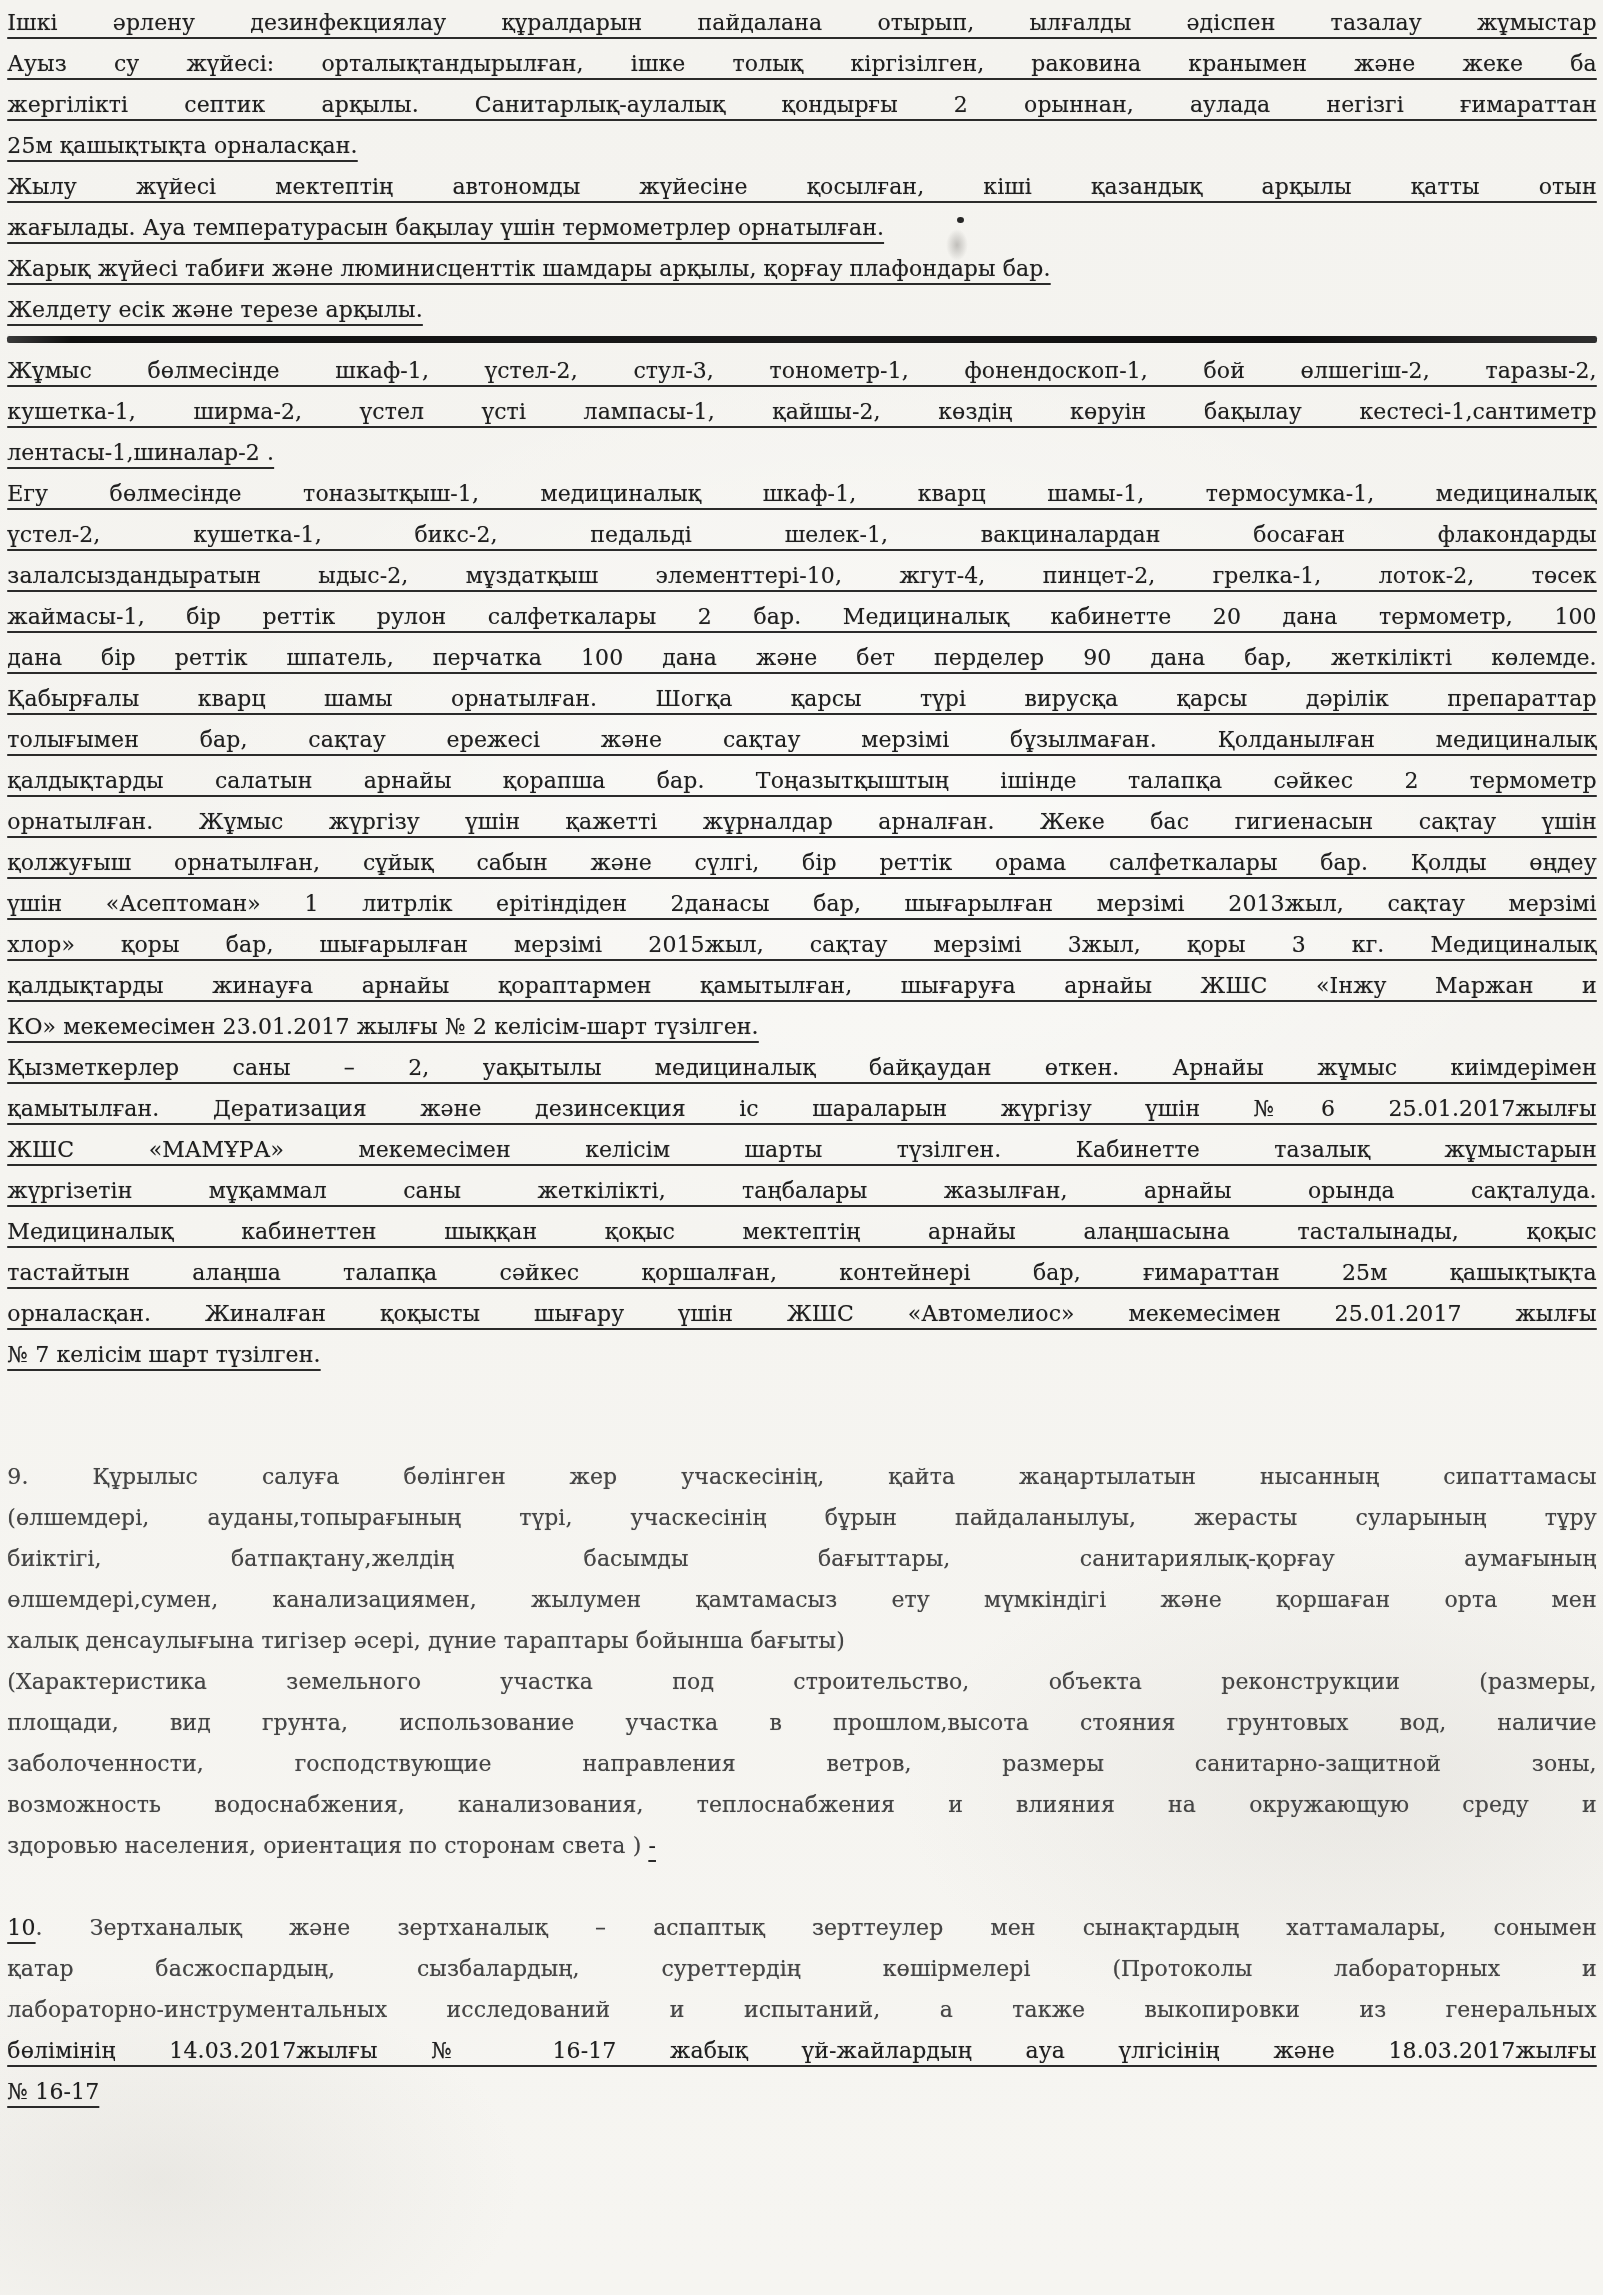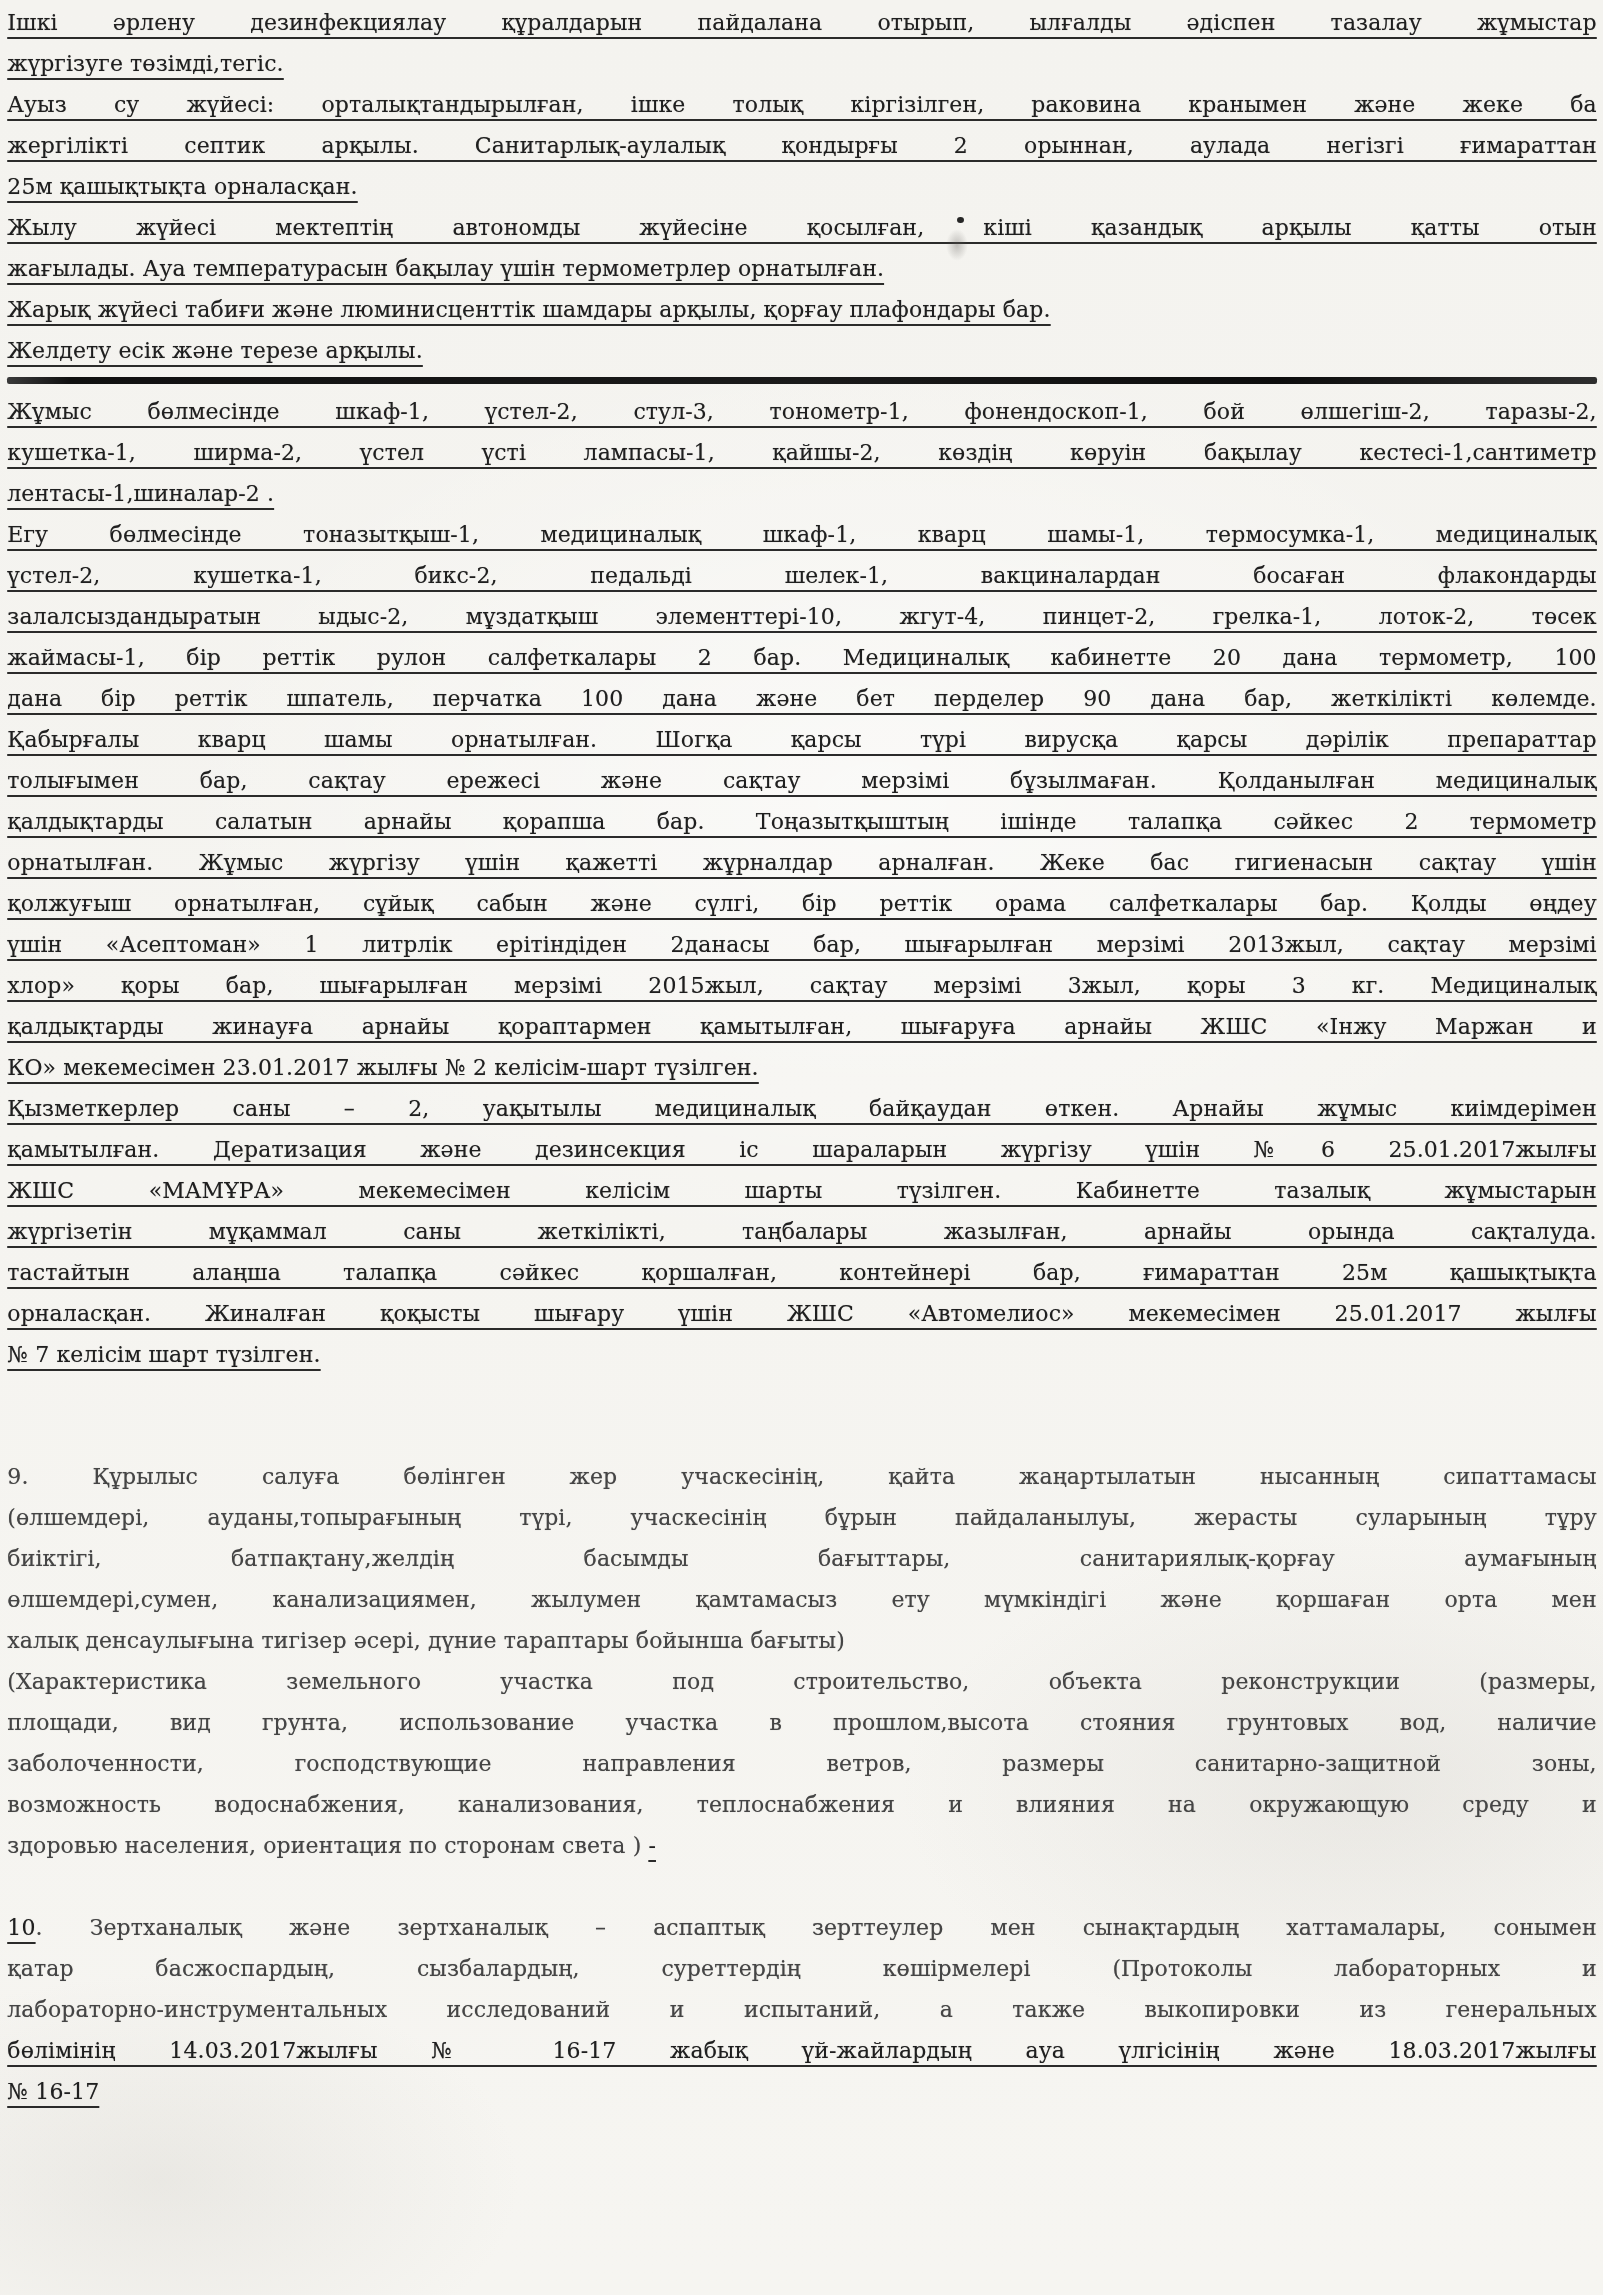--- a/index.html
+++ b/index.html
@@ -66,21 +66,20 @@
     width: 22px; height: 32px;
     background: radial-gradient(rgba(95,92,88,0.35), rgba(95,92,88,0) 70%);
   }
 </style>
 </head>
 <body>
 
 <div class="page">
   <div class="lines" id="lines">
       <div class="line just"><span class="seg u">Ішкі әрлену дезинфекциялау құралдарын пайдалана отырып, ылғалды әдіспен тазалау жұмыстар</span></div>
-      <div class="line"><span class="seg u">жүргізуге төзімді,тегіс.</span></div>
       <div class="line just"><span class="seg u">Ауыз су жүйесі: орталықтандырылған, ішке толық кіргізілген, раковина кранымен және жеке ба</span></div>
       <div class="line just"><span class="seg u">жергілікті септик арқылы. Санитарлық-аулалық қондырғы 2 орыннан, аулада негізгі ғимараттан</span></div>
       <div class="line"><span class="seg u">25м қашықтықта орналасқан.</span></div>
       <div class="line just"><span class="seg u">Жылу жүйесі мектептің автономды жүйесіне қосылған, кіші қазандық арқылы қатты отын</span></div>
       <div class="line"><span class="seg u">жағылады. Ауа температурасын бақылау үшін термометрлер орнатылған.</span></div>
       <div class="line"><span class="seg u">Жарық жүйесі табиғи және люминисценттік шамдары арқылы, қорғау плафондары бар.</span></div>
       <div class="line"><span class="seg u">Желдету есік және терезе арқылы.</span></div>
       <div class="divider"></div>
       <div class="line just"><span class="seg u">Жұмыс бөлмесінде шкаф-1, үстел-2, стул-3, тонометр-1, фонендоскоп-1, бой өлшегіш-2, таразы-2,</span></div>
       <div class="line just"><span class="seg u">кушетка-1, ширма-2, үстел үсті лампасы-1, қайшы-2, көздің көруін бақылау кестесі-1,сантиметр</span></div>
@@ -96,20 +95,21 @@
       <div class="line just"><span class="seg u">орнатылған. Жұмыс жүргізу үшін қажетті жұрналдар арналған. Жеке бас гигиенасын сақтау үшін</span></div>
       <div class="line just"><span class="seg u">қолжуғыш орнатылған, сұйық сабын және сүлгі, бір реттік орама салфеткалары бар. Қолды өңдеу</span></div>
       <div class="line just"><span class="seg u">үшін «Асептоман» 1 литрлік ерітіндіден 2данасы бар, шығарылған мерзімі 2013жыл, сақтау мерзімі</span></div>
       <div class="line just"><span class="seg u">хлор» қоры бар, шығарылған мерзімі 2015жыл, сақтау мерзімі 3жыл, қоры 3 кг. Медициналық</span></div>
       <div class="line just"><span class="seg u">қалдықтарды жинауға арнайы қораптармен қамытылған, шығаруға арнайы ЖШС «Інжу Маржан и</span></div>
       <div class="line"><span class="seg u">КО» мекемесімен 23.01.2017 жылғы № 2 келісім-шарт түзілген.</span></div>
       <div class="line just"><span class="seg u">Қызметкерлер саны – 2, уақытылы медициналық байқаудан өткен. Арнайы жұмыс киімдерімен</span></div>
       <div class="line just"><span class="seg u">қамытылған. Дератизация және дезинсекция іс шараларын жүргізу үшін №6 25.01.2017жылғы</span></div>
       <div class="line just"><span class="seg u">ЖШС «МАМҰРА» мекемесімен келісім шарты түзілген. Кабинетте тазалық жұмыстарын</span></div>
       <div class="line just"><span class="seg u">жүргізетін мұқаммал саны жеткілікті, таңбалары жазылған, арнайы орында сақталуда.</span></div>
+      <div class="line just"><span class="seg u">Медициналық кабинеттен шыққан қоқыс мектептің арнайы алаңшасына тасталынады, қоқыс</span></div>
       <div class="line just"><span class="seg u">тастайтын алаңша талапқа сәйкес қоршалған, контейнері бар, ғимараттан 25м қашықтықта</span></div>
       <div class="line just"><span class="seg u">орналасқан. Жиналған қоқысты шығару үшін ЖШС «Автомелиос» мекемесімен 25.01.2017 жылғы</span></div>
       <div class="line"><span class="seg u">№ 7 келісім шарт түзілген.</span></div>
       <div class="gap-large"></div>
       <div class="line just"><span class="seg plain">9. Құрылыс салуға бөлінген жер учаскесінің, қайта жаңартылатын нысанның сипаттамасы</span></div>
       <div class="line just"><span class="seg plain">(өлшемдері, ауданы,топырағының түрі, учаскесінің бұрын пайдаланылуы, жерасты суларының тұру</span></div>
       <div class="line just"><span class="seg plain">биіктігі, батпақтану,желдің басымды бағыттары, санитариялық-қорғау аумағының</span></div>
       <div class="line just"><span class="seg plain">өлшемдері,сумен, канализациямен, жылумен қамтамасыз ету мүмкіндігі және қоршаған орта мен</span></div>
       <div class="line"><span class="seg plain">халық денсаулығына тигізер әсері, дүние тараптары бойынша бағыты)</span></div>
       <div class="line just"><span class="seg plain">(Характеристика земельного участка под строительство, объекта реконструкции (размеры,</span></div>

